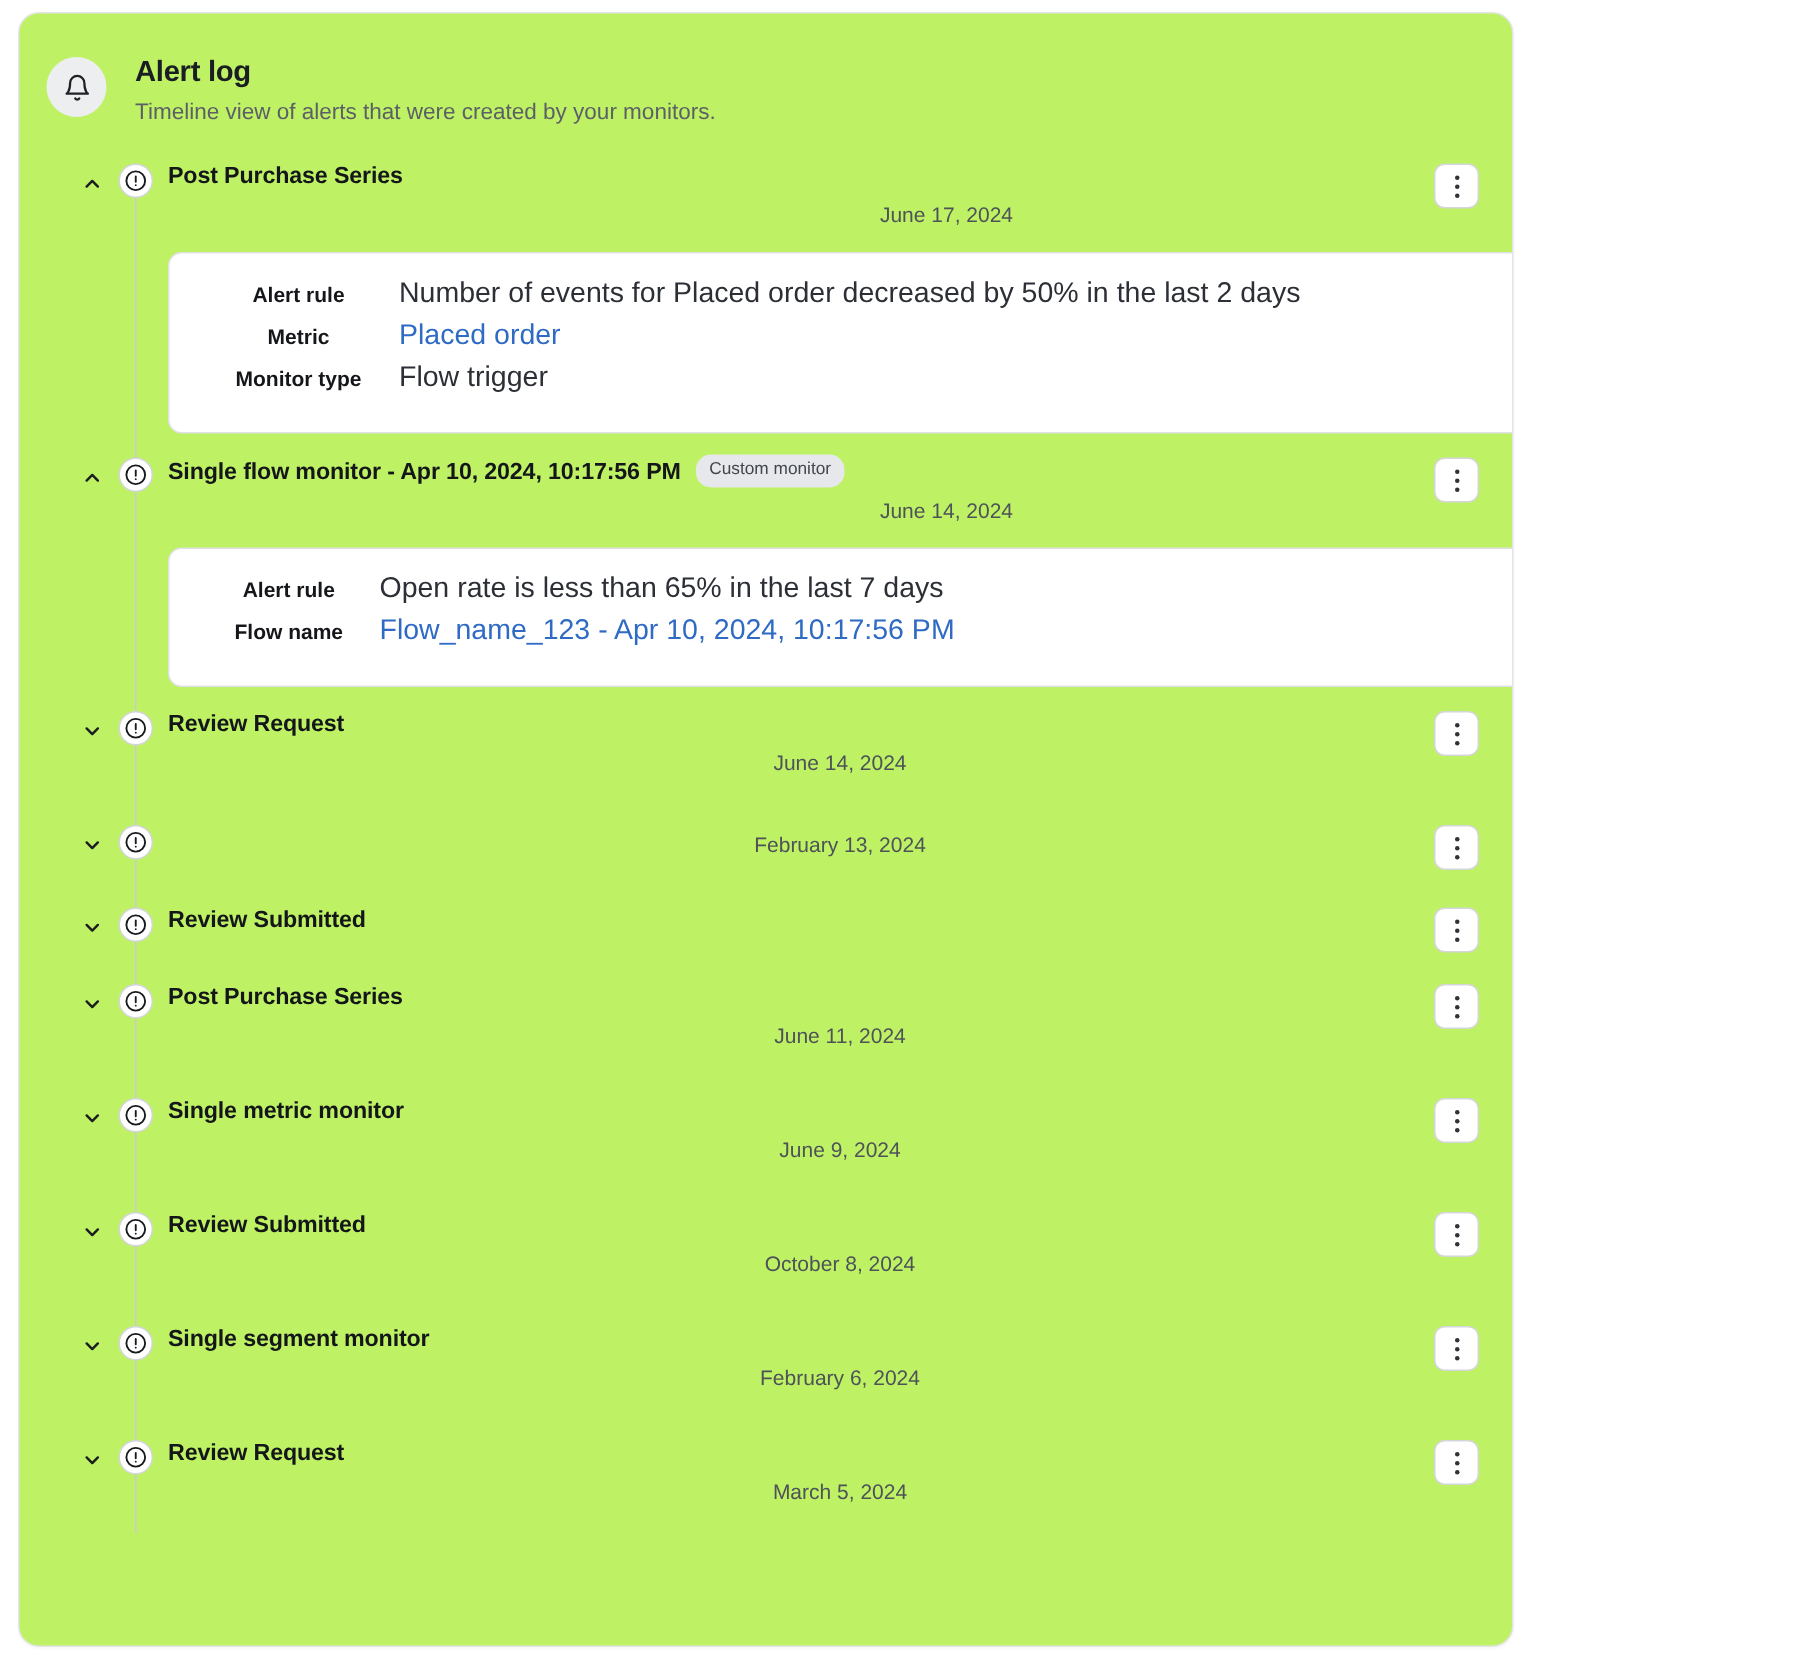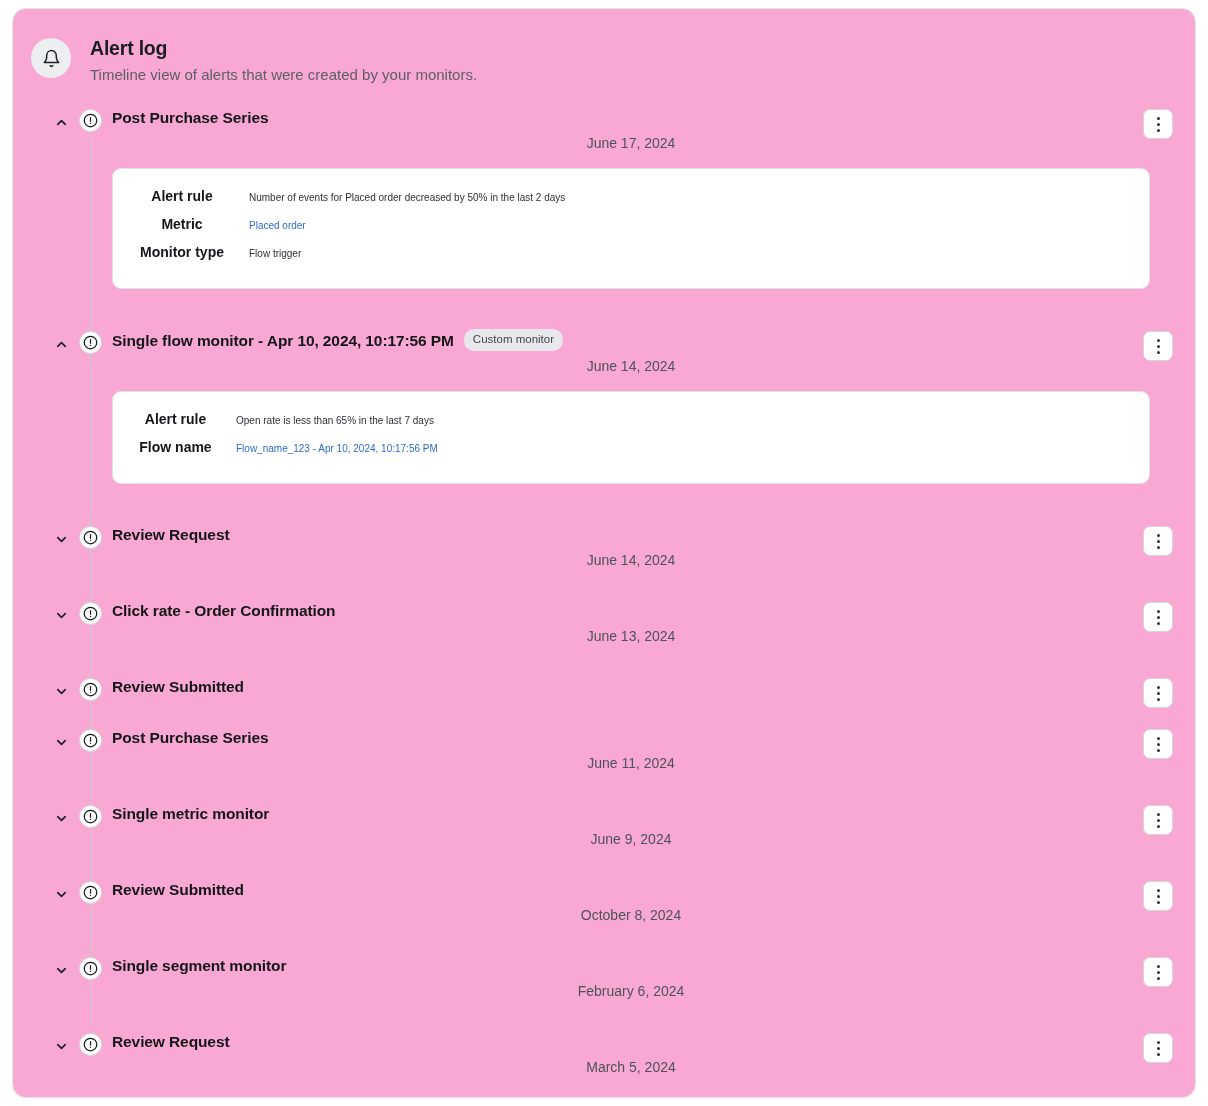--- a/index.html
+++ b/index.html
@@ -13,23 +13,23 @@
   body {
     width: 1208px;
     height: 1106px;
     overflow: hidden;
   }
 
   .page-card {
     position: absolute;
     left: 12px;
     top: 8px;
-    width: 1184px;
+    width: 997px;
     height: 1090px;
-    background: #f9a8d4;
+    background: #bef264;
     border: 1px solid #e3e4e8;
     border-radius: 14px;
     box-shadow: 0 1px 2px rgba(16,24,40,0.03);
     overflow: hidden;
   }
 
   
   .hdr {
     display: flex;
     align-items: flex-start;
@@ -163,41 +163,41 @@
     display: block;
     width: 3px;
     height: 3px;
     border-radius: 50%;
     background: #303339;
   }
 
   
   .detail {
     margin-top: 15px;
-    margin-bottom: 26px;
+    margin-bottom: 0;
     border: 1px solid #dfe1e6;
     border-radius: 9px;
     background: #ffffff;
-    padding: 17px 20px 18px 2px;
+    padding: 17px 20px 18px 19px;
     width: 1038px;
   }
   .detail-row {
     display: flex;
     align-items: baseline;
     min-height: 28px;
   }
   .detail-label {
     font-size: 14px;
     font-weight: 700;
     color: #14161a;
     flex: 0 0 auto;
     line-height: 20px;
   }
   .detail-value {
-    font-size: 10px;
+    font-size: 19px;
     color: #2c3036;
     line-height: 20px;
   }
   .detail-value.link { color: #2f6bc4; }
 
   .detail.w1 .detail-label { width: 134px; }
   .detail.w2 .detail-label { width: 121px; }
 </style>
 </head>
 <body>
@@ -327,24 +327,21 @@
             </svg>
           </button>
           <div class="ev-dot">
             <svg width="15" height="15" viewBox="0 0 24 24" fill="none" stroke="#17191d" stroke-width="2" stroke-linecap="round" stroke-linejoin="round">
               <circle cx="12" cy="12" r="10"></circle>
               <line x1="12" y1="7.5" x2="12" y2="13"></line>
               <line x1="12" y1="16.6" x2="12" y2="16.7"></line>
             </svg>
           </div>
           <div class="ev-body">
-            <div class="ev-titlerow">
-              <div class="ev-title">Click rate - Order Confirmation</div>
-            </div>
-            <div class="ev-date">June 13, 2024</div>
+            <div class="ev-date">February 13, 2024</div>
           </div>
           <button class="kebab" style="top: 6px;">
             <i></i>
             <i></i>
             <i></i>
           </button>
         </div>
         <div class="event" style="padding-bottom: 26px;">
           <button class="ev-chevron">
             <svg width="15" height="15" viewBox="0 0 24 24" fill="none" stroke="#1b1d21" stroke-width="2.6" stroke-linecap="round" stroke-linejoin="round">

